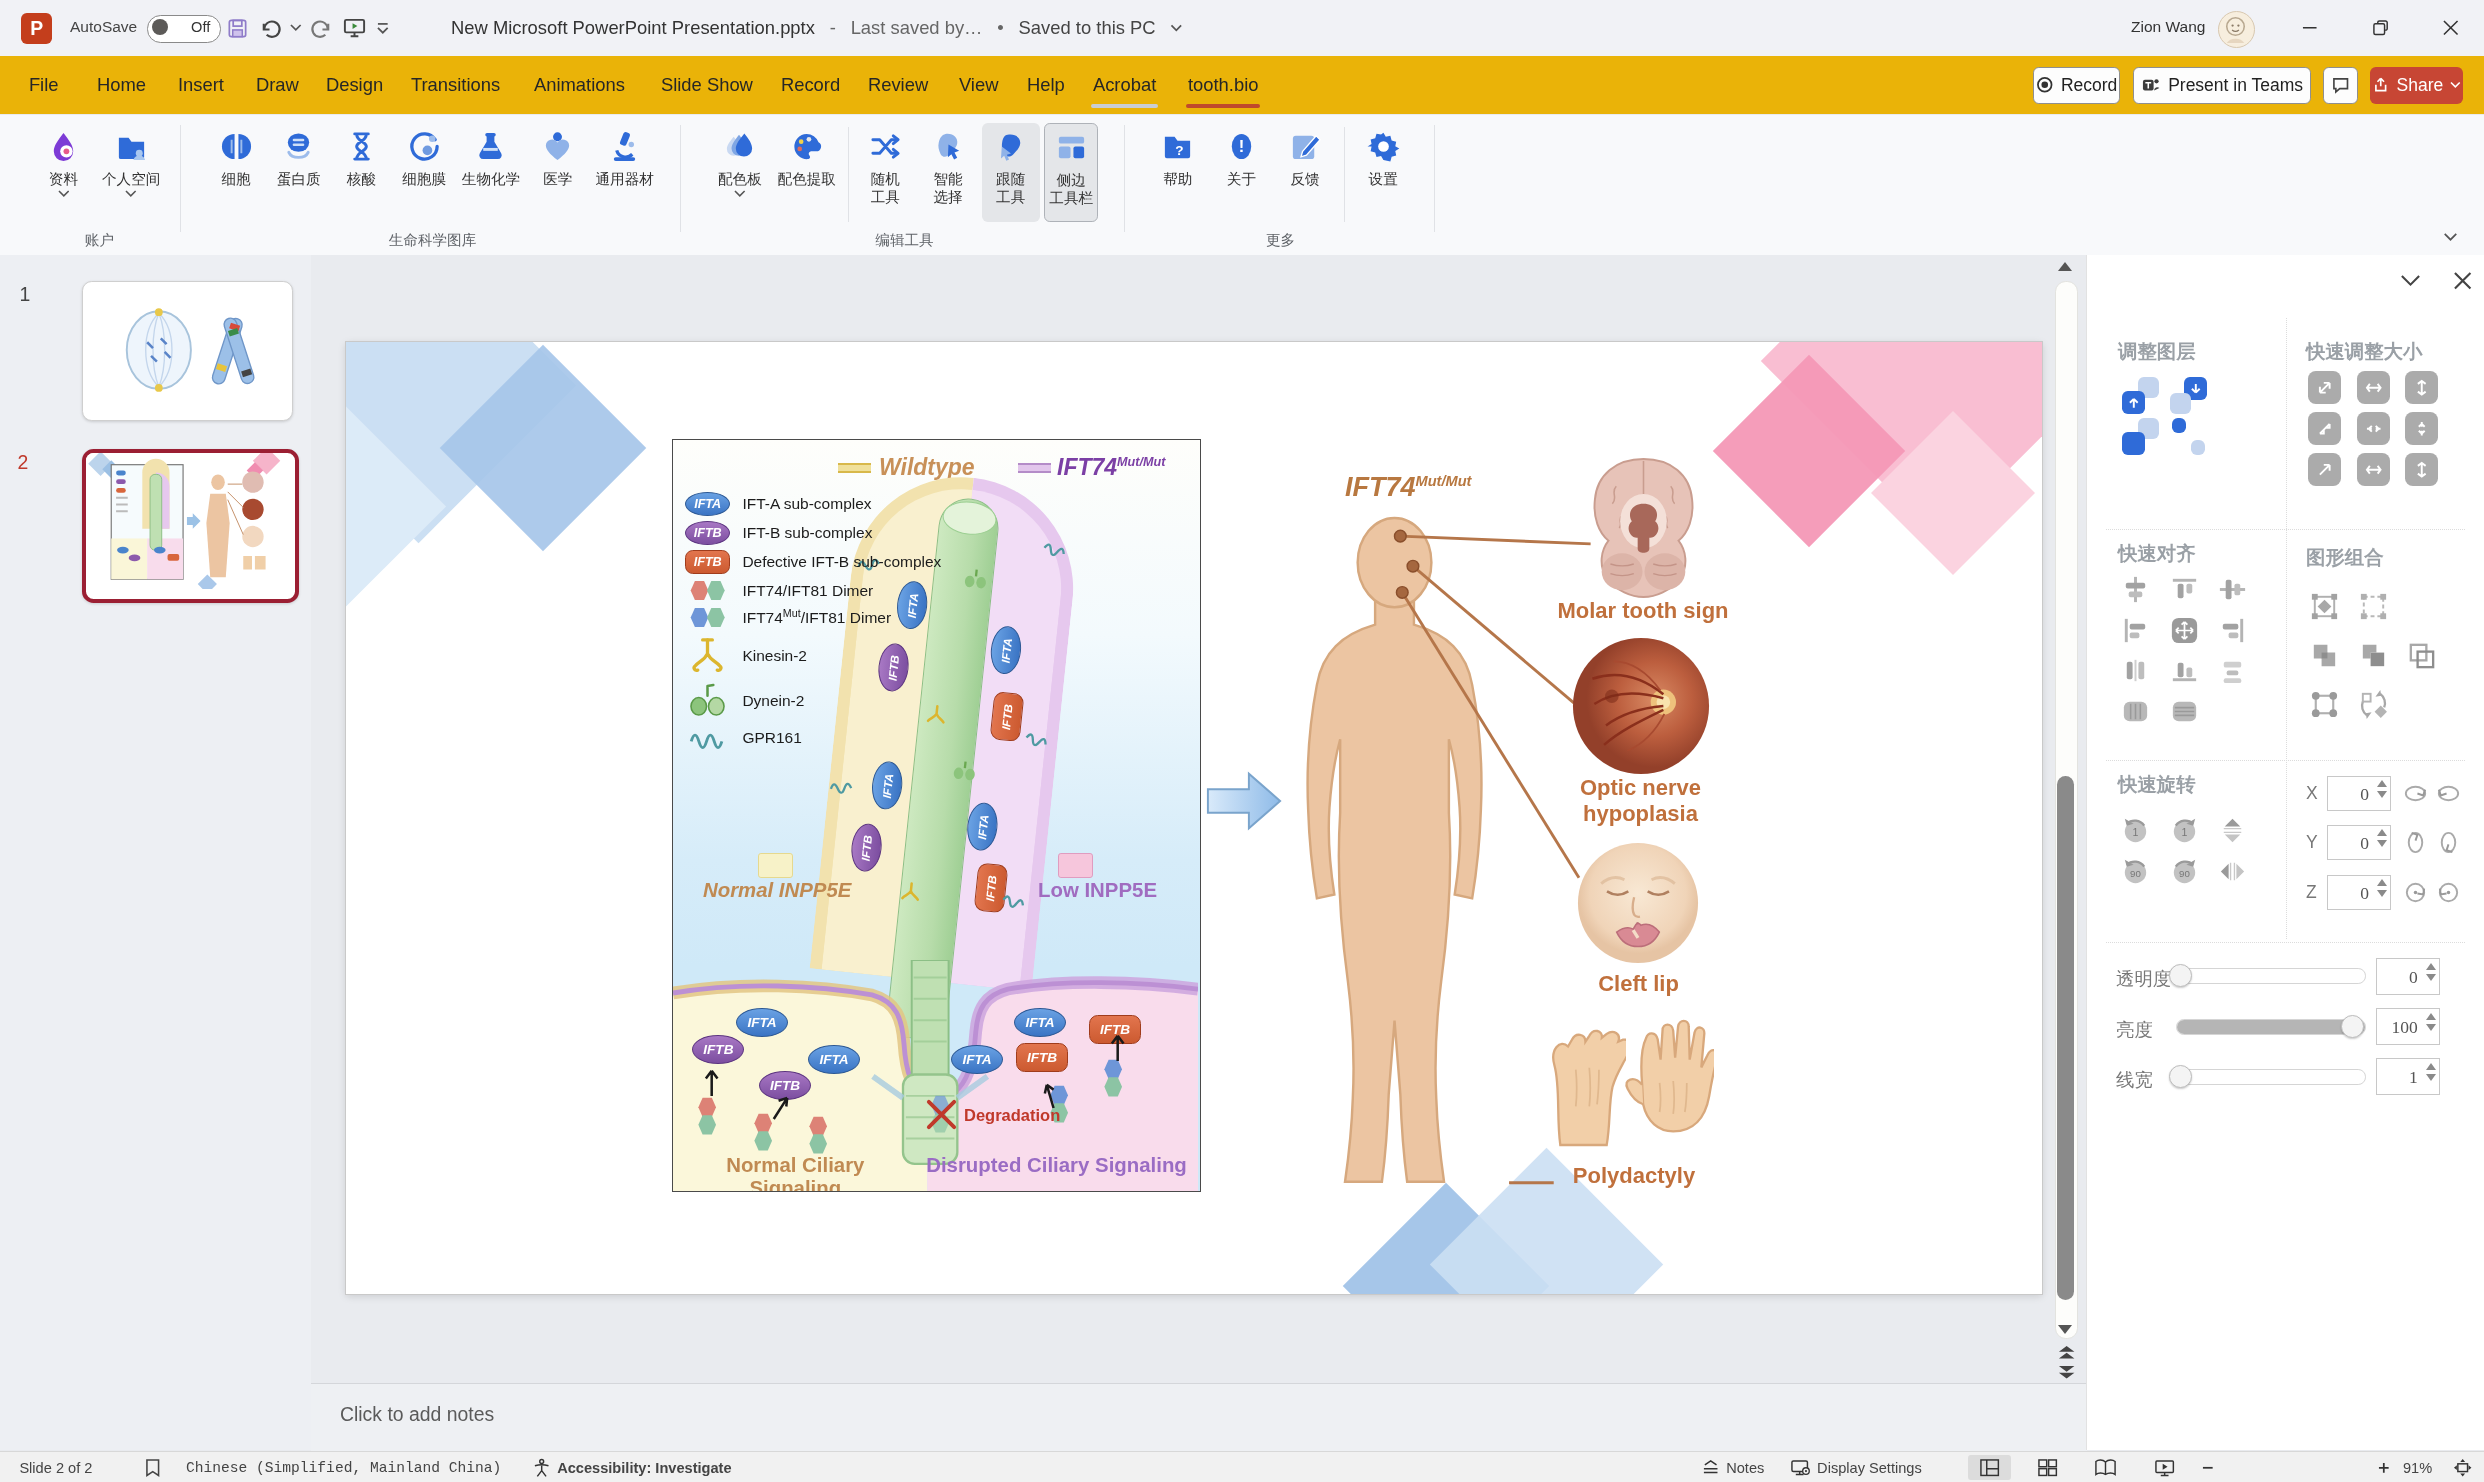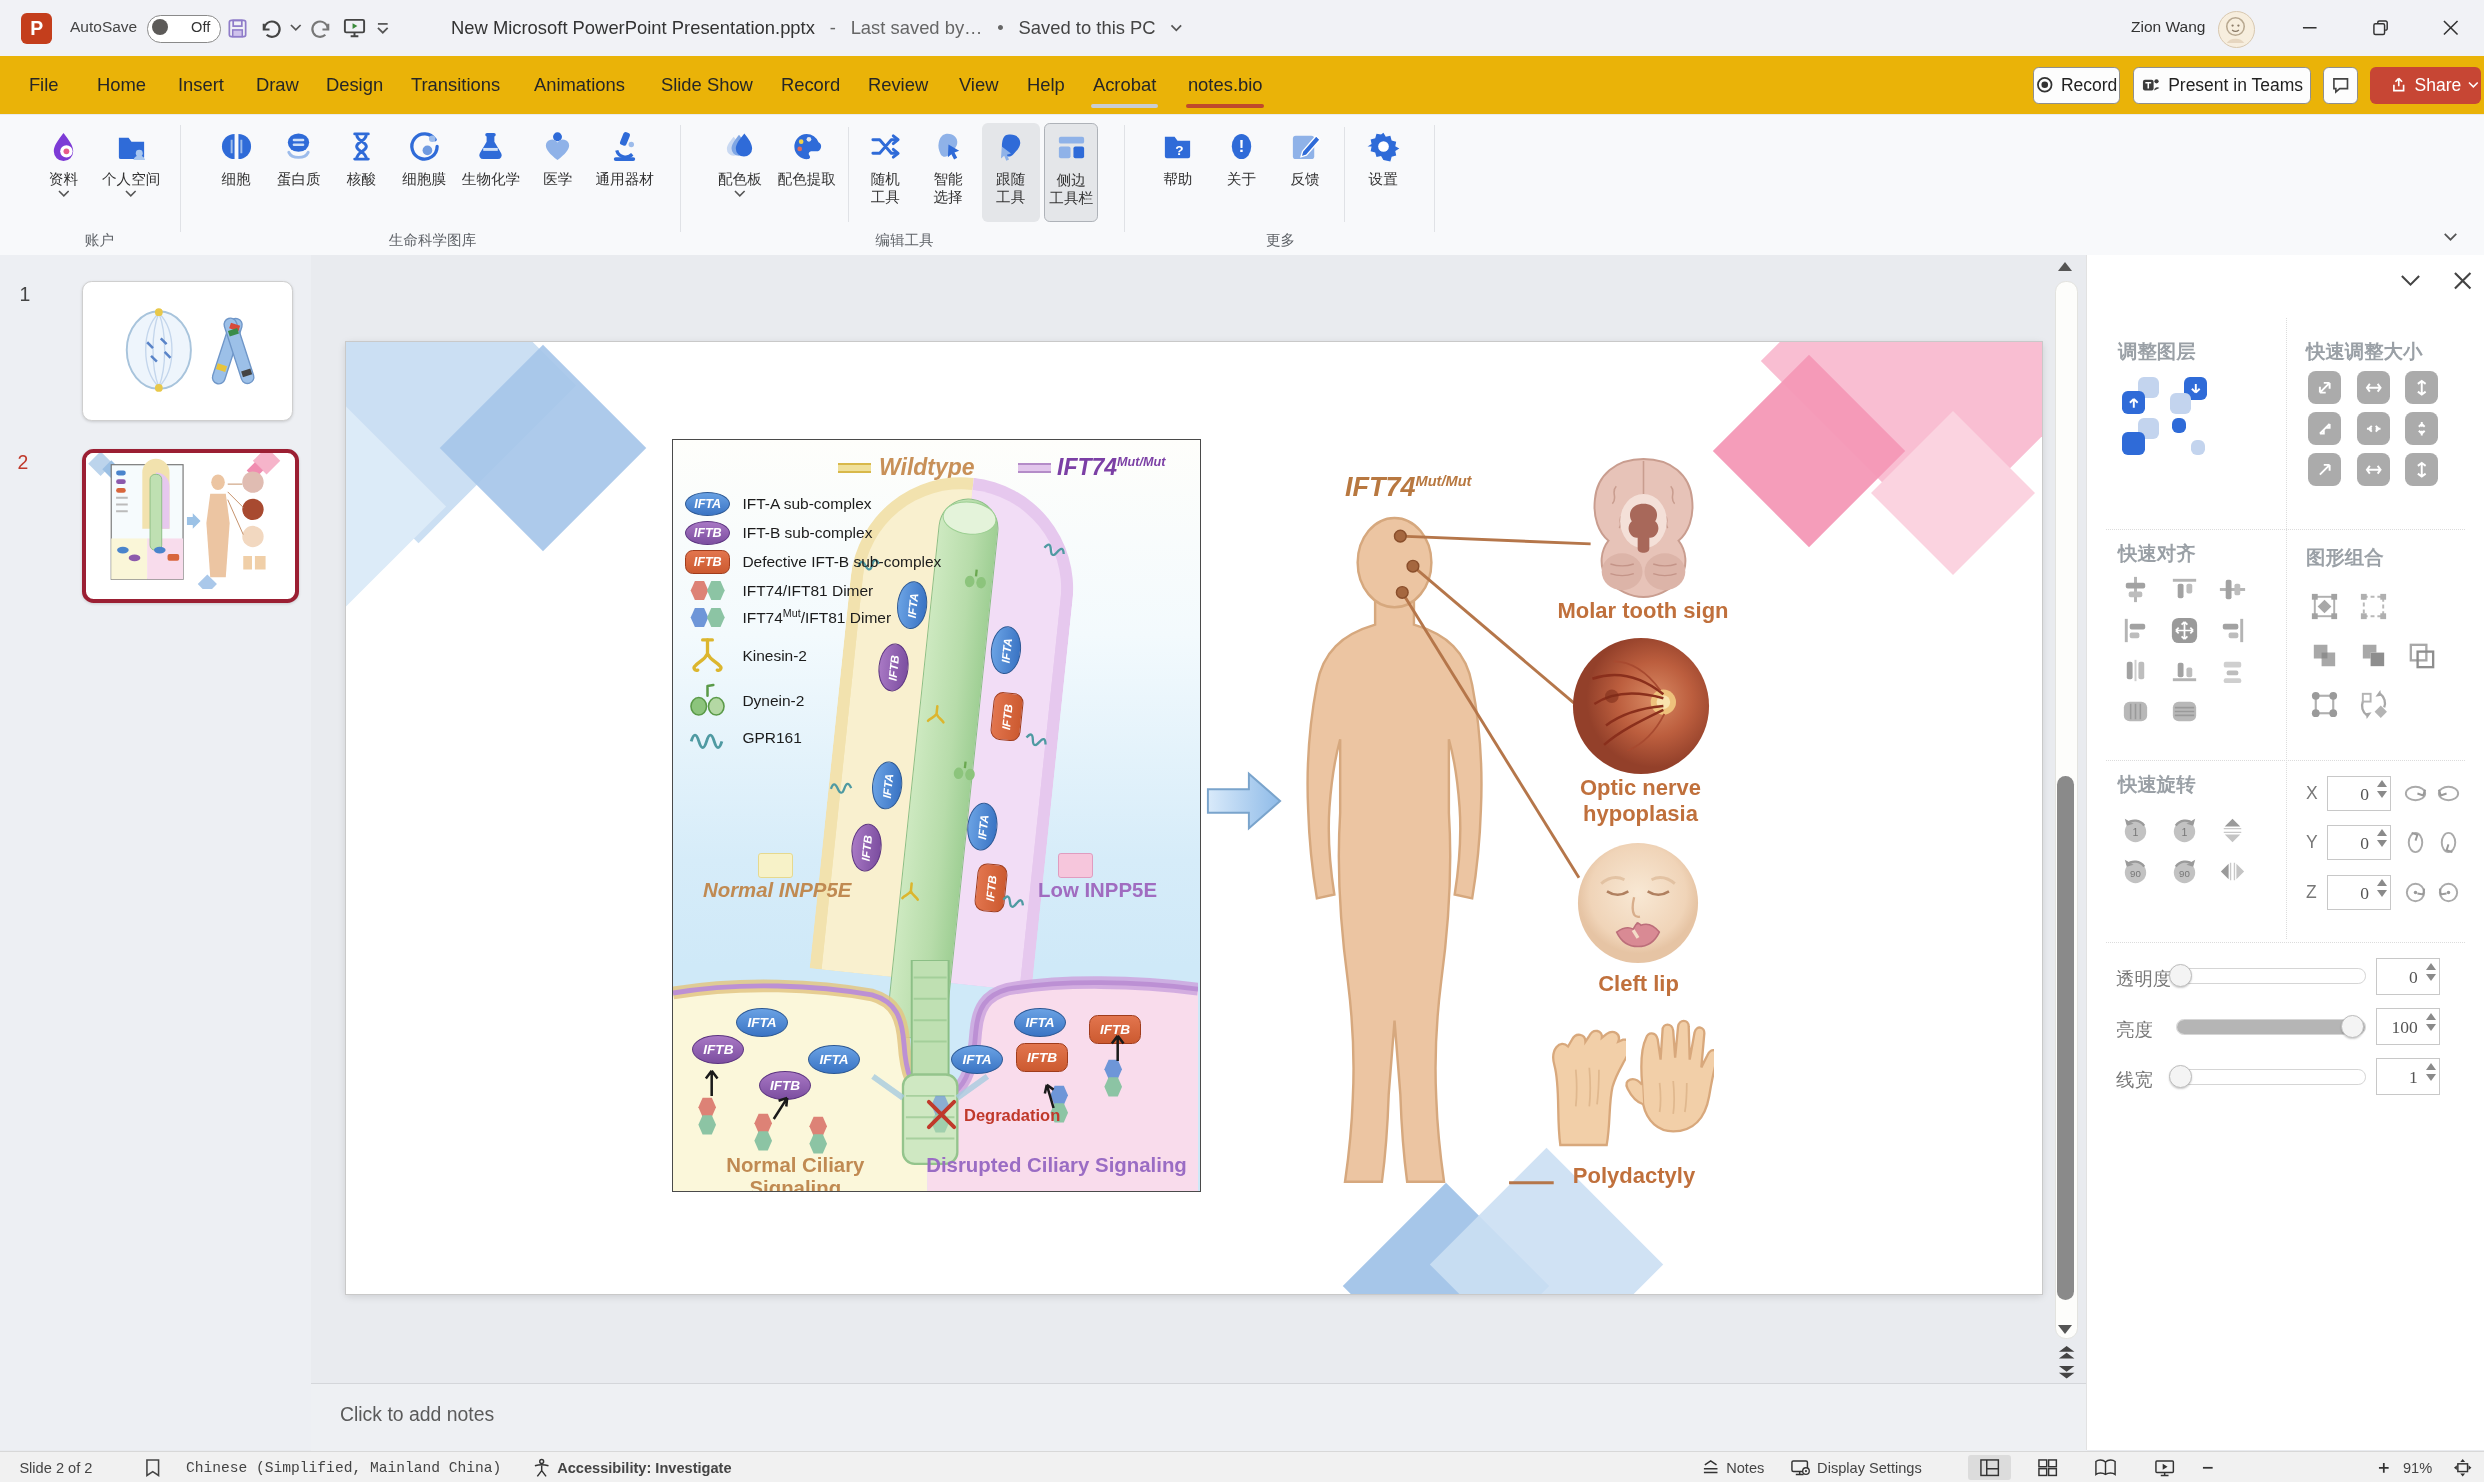--- a/index.html
+++ b/index.html
@@ -28,21 +28,21 @@
   .winbtn{position:absolute;top:0;width:45px;height:56px;display:flex;align-items:center;justify-content:center;}
 
   
   .menubar{position:absolute;left:0;top:56px;width:2484px;height:58px;background:#eab308;}
   .mtab{position:absolute;top:0;height:58px;display:flex;align-items:center;font-size:18.4px;color:#262626;padding:0 1.9px;}
   .mtab.active::after{content:"";position:absolute;left:0;right:0;bottom:5.8px;height:3.9px;border-radius:1.9px;background:#c0492c;}
   .mtab.hovered::after{content:"";position:absolute;left:0;right:0;bottom:5.8px;height:3.9px;border-radius:1.9px;background:#c9cdd4;}
   .mbtn{position:absolute;top:10.7px;height:37px;border:1px solid #8f8f8f;border-radius:5.8px;background:#fdfdfd;
         display:flex;align-items:center;justify-content:center;gap:7.8px;font-size:17.5px;color:#222;box-sizing:border-box;}
   .share-btn{position:absolute;top:10.7px;height:37px;border-radius:5.8px;background:#c74634;color:#fff;
-        display:flex;align-items:center;justify-content:center;gap:6.8px;font-size:17.5px;padding-left:18px;}
+        display:flex;align-items:center;justify-content:center;gap:6.8px;font-size:17.5px;}
 
   
   .ribbon{position:absolute;left:0;top:115px;width:2484px;height:141px;background:#f8f9fb;border-bottom:1px solid #d9dbdf;}
   .rgroup{position:absolute;top:0;height:141px;}
   .rrow{position:absolute;top:7.8px;left:0;right:0;display:flex;justify-content:center;gap:5.8px;}
   .rbtn{display:flex;flex-direction:column;align-items:center;padding:3.9px 3.9px 1.9px;border-radius:5.8px;min-width:50px;}
   .rbtn.active{background:#e4e6e9;}
   .rbtn.active.boxed{border:1px solid #aeb2b8;box-sizing:border-box;}
   .ric{height:39px;display:flex;align-items:center;justify-content:center;}
   .rlabel{font-size:14.6px;color:#333;text-align:center;line-height:18.4px;margin-top:3.9px;white-space:pre-line;}
@@ -266,21 +266,21 @@
     <div class="mtab" style="left:957px;">
         <span>View</span>
       </div>
     <div class="mtab" style="left:1025px;">
         <span>Help</span>
       </div>
     <div class="mtab hovered" style="left:1091px;">
         <span>Acrobat</span>
       </div>
     <div class="mtab active" style="left:1186px;">
-        <span>notes.bio</span>
+        <span>tooth.bio</span>
       </div>
 
     <div class="mbtn" style="left:2033px;width:87px;">
       <svg width="17.5" height="17.5" viewBox="0 0 18 18">
           <circle cx="9" cy="9" r="7" fill="none" stroke="#333" stroke-width="1.8"></circle>
           <circle cx="9" cy="9" r="3.4" fill="#333"></circle>
         </svg>
       <span>Record</span>
     </div>
     <div class="mbtn" style="left:2133px;width:178px;">

